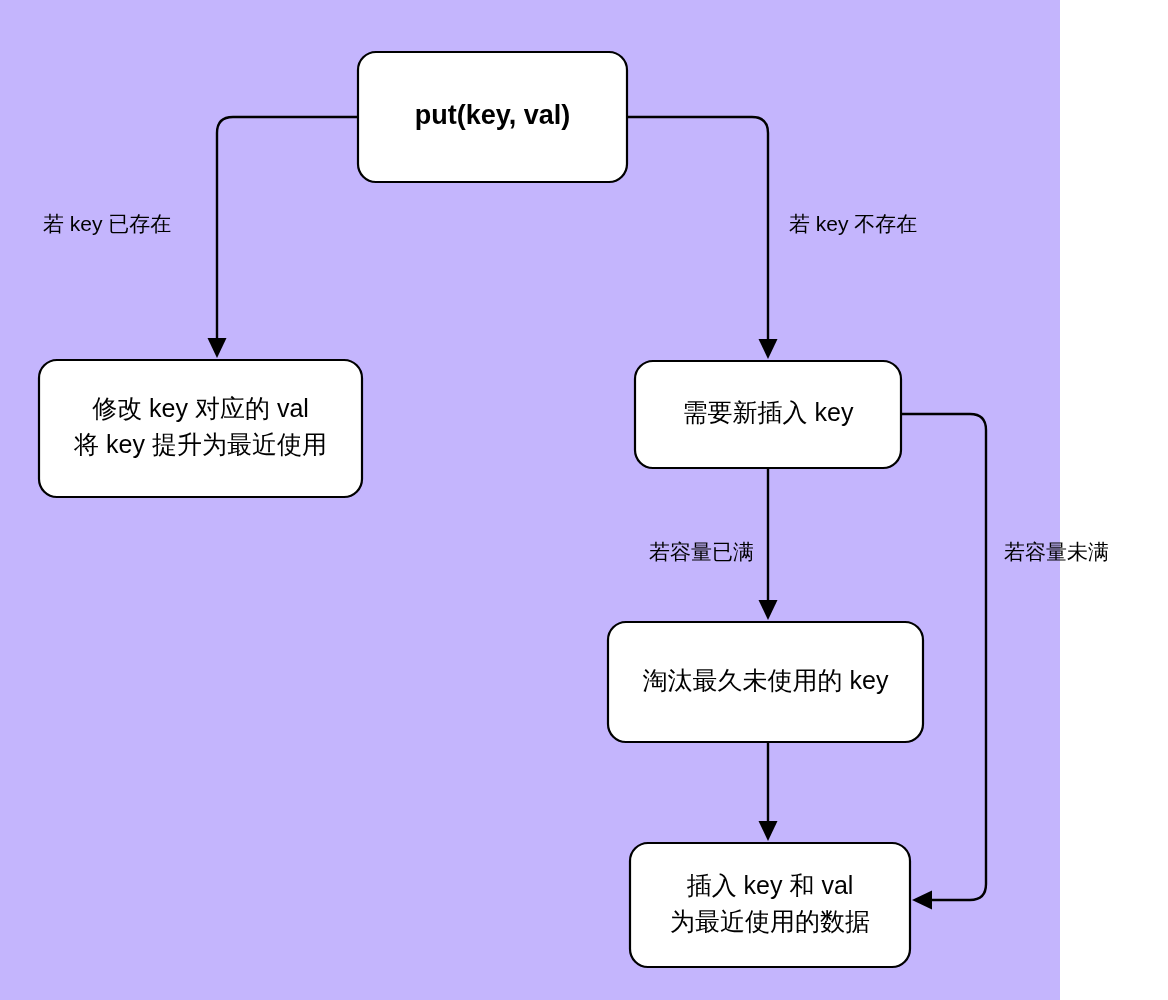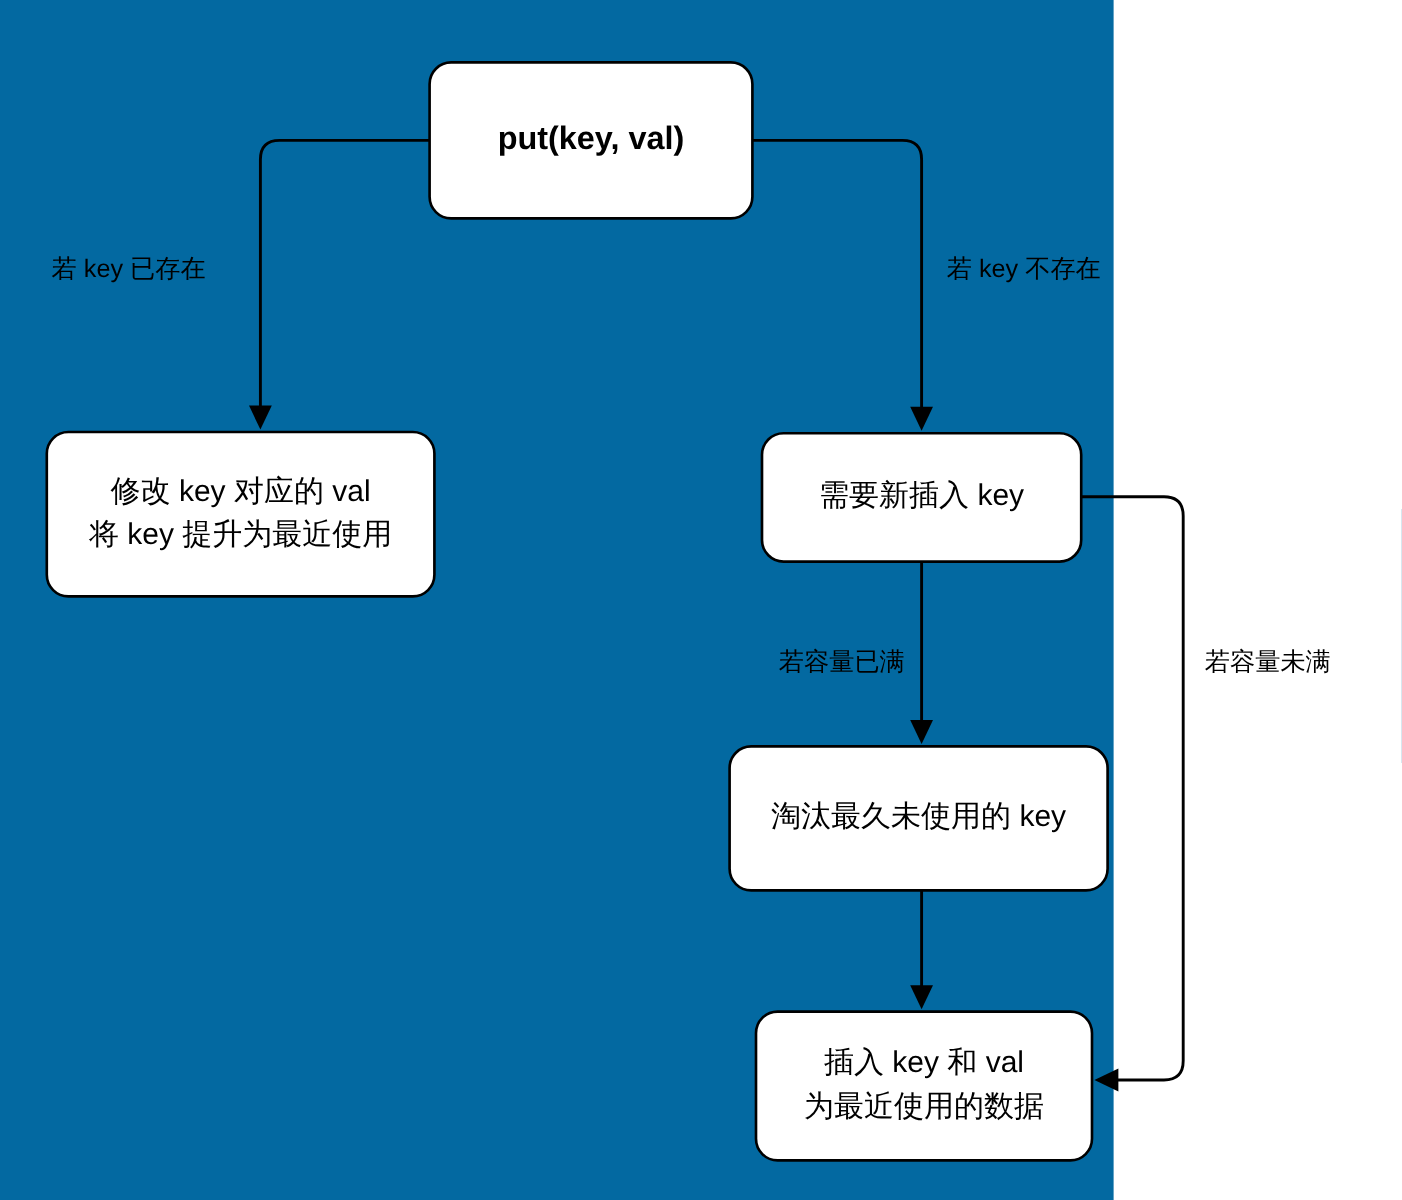--- a/index.html
+++ b/index.html
@@ -8,23 +8,23 @@
     background: #ffffff;
   }
   body {
     width: 1168px;
     height: 1000px;
     font-family: "Liberation Sans", "DejaVu Sans", sans-serif;
     overflow: hidden;
   }
   #flowchart-root {
     position: relative;
-    width: 928px;
+    width: 1060px;
     height: 1000px;
-    background: #0369a1;
+    background: #c4b5fd;
   }
   svg.diagram-canvas {
     display: block;
     width: 1168px;
     height: 1000px;
   }
   .node-shape {
     fill: #ffffff;
     stroke: #000000;
     stroke-width: 2.2;

